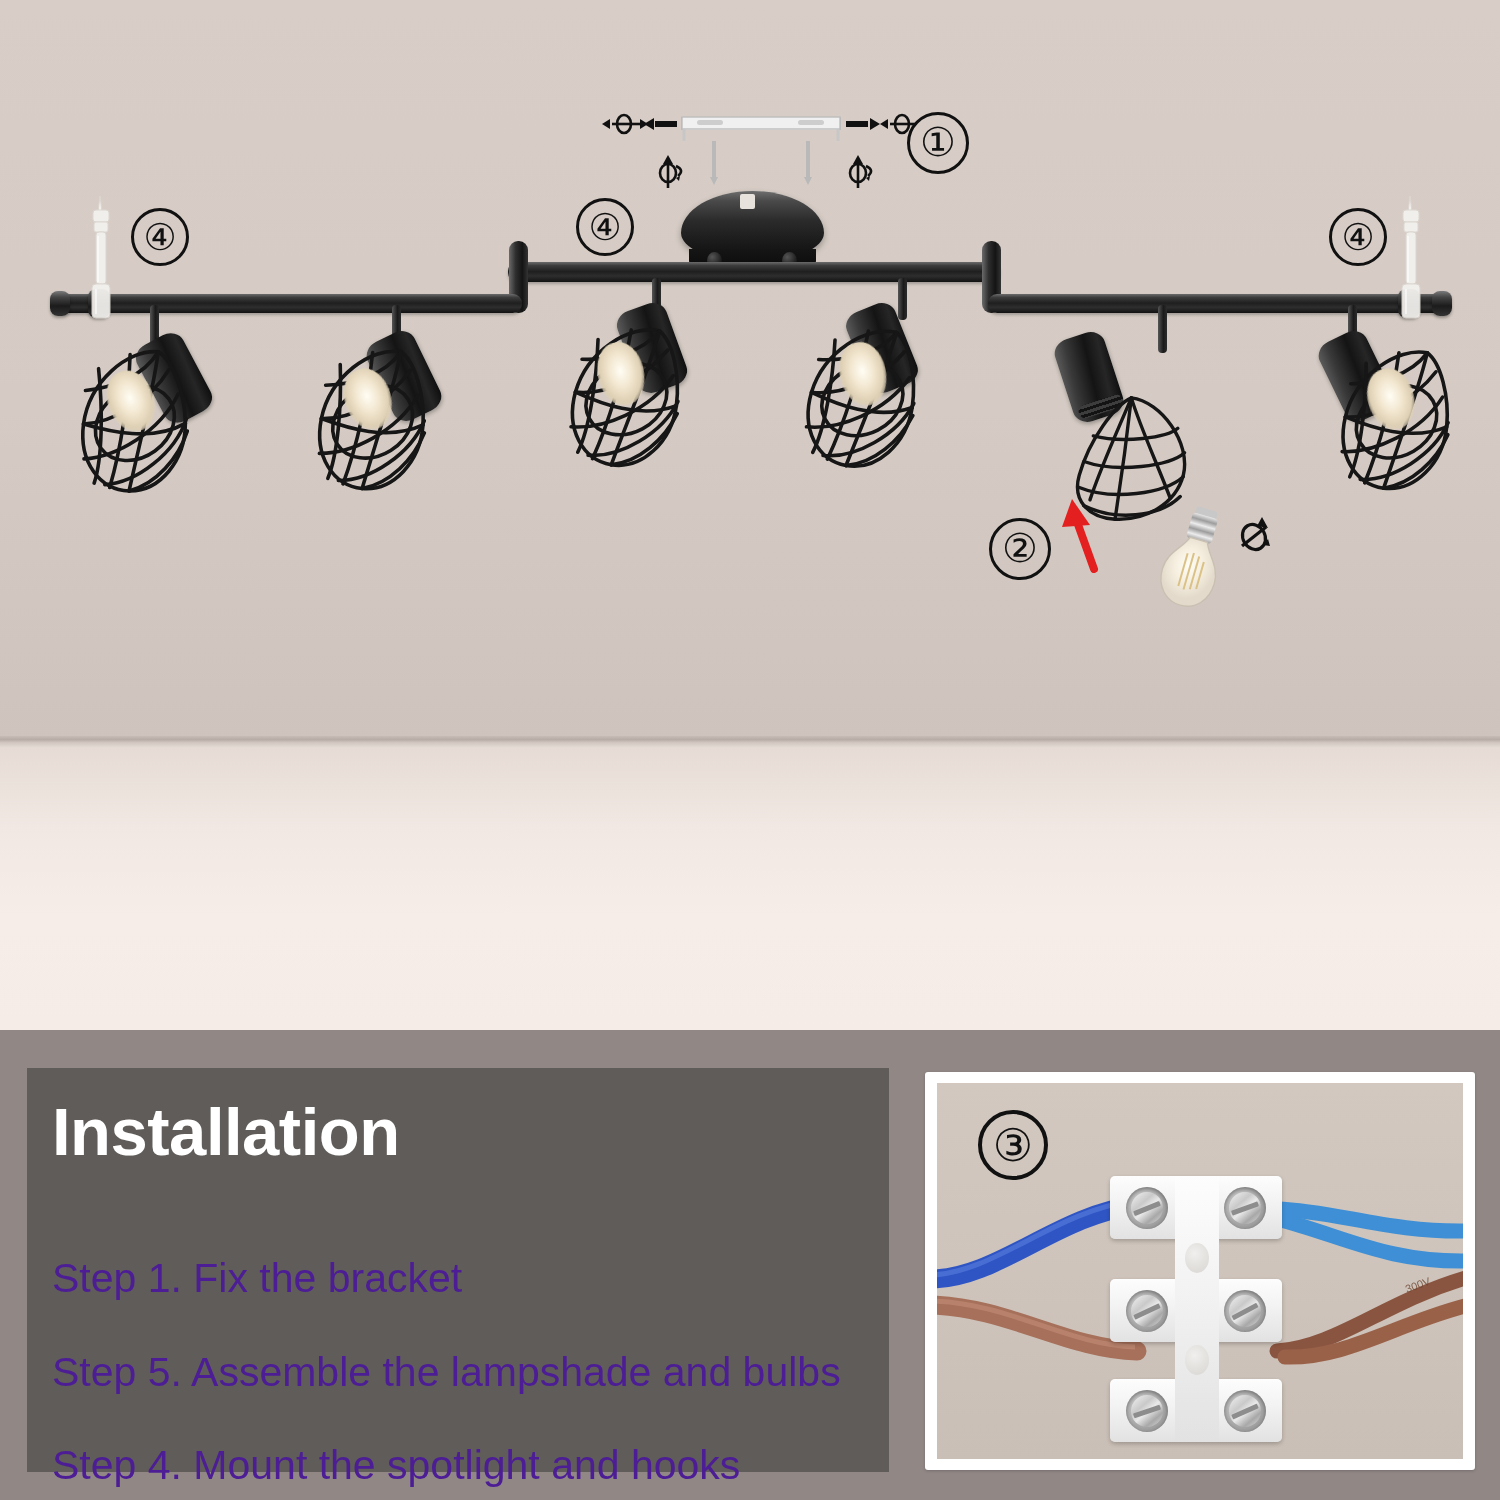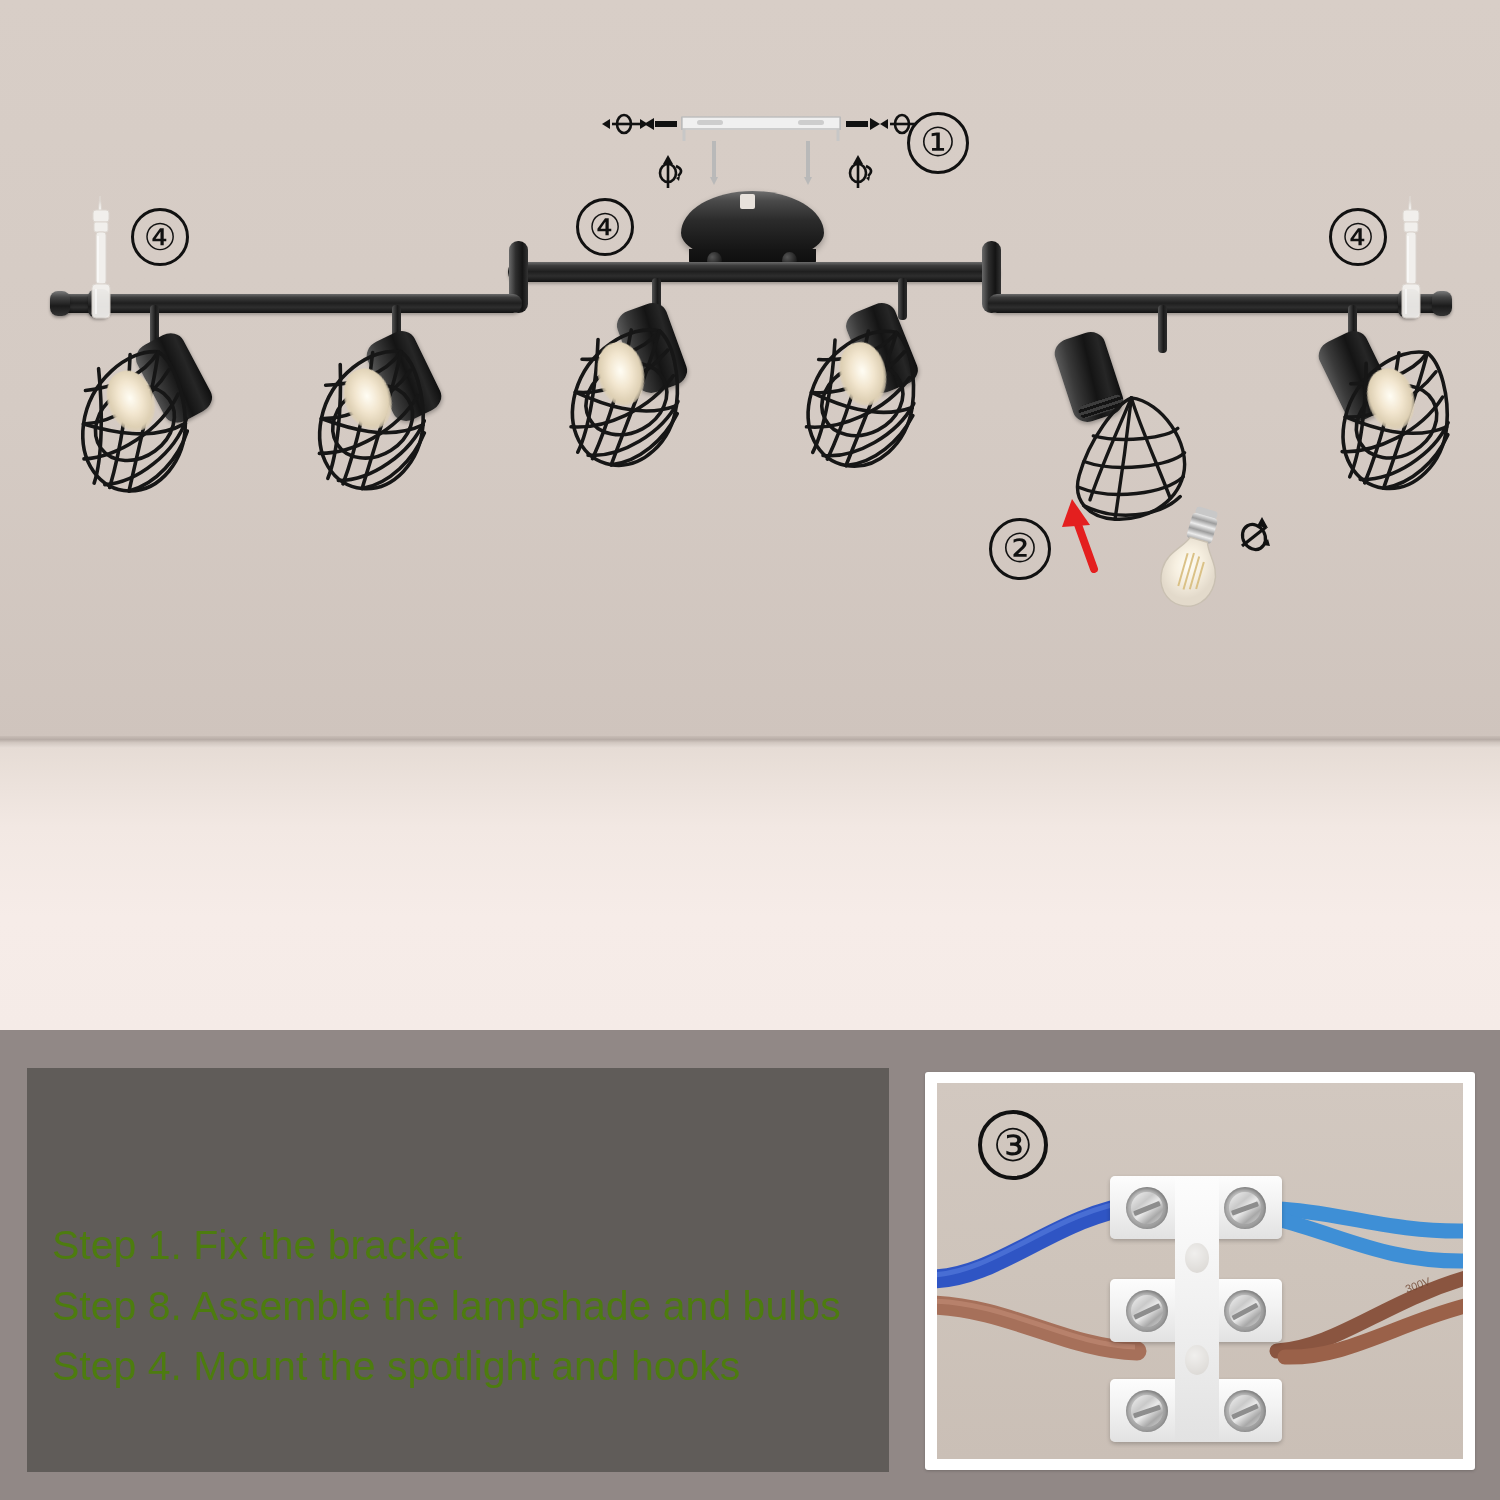--- a/index.html
+++ b/index.html
@@ -55,21 +55,21 @@
   
   .bracket{position:absolute;}
   .redarrow{position:absolute;}
 
   
   .bottom{position:absolute;left:0;top:1030px;width:1500px;height:470px;background:#918886;}
   .instbox{position:absolute;left:27px;top:1068px;width:862px;height:404px;background:#605c59;}
   .insttitle{position:absolute;left:52px;top:1098px;color:#fff;font-size:67px;font-weight:bold;
        letter-spacing:-.5px;line-height:1;}
   .steps{position:absolute;left:52px;top:1215px;width:800px;}
-  .step{color:#4d7c0f;font-size:41px;line-height:1.48;white-space:nowrap;}
+  .step{color:#4c1d95;font-size:41px;line-height:1.48;white-space:nowrap;margin-top:33px;}
 
   .photoframe{position:absolute;left:925px;top:1072px;width:550px;height:398px;
        background:#fff;border-radius:3px;box-shadow:0 1px 3px rgba(0,0,0,.2);}
   .photoinner{position:absolute;left:937px;top:1083px;width:526px;height:376px;
        background:linear-gradient(180deg,#d2c8c0 0%,#cec4bb 50%,#cabfb6 100%);overflow:hidden;}
   .termblock{position:absolute;background:linear-gradient(180deg,#fdfdfd 0%,#f2f2f2 45%,#e2e2e2 100%);
        border-radius:5px;box-shadow:0 2px 4px rgba(0,0,0,.22);}
   .screwhole{position:absolute;border-radius:50%;
        background:radial-gradient(circle at 40% 35%,#d7d7d7,#9d9d9d 70%,#7e7e7e 100%);
        box-shadow:inset 0 2px 4px rgba(0,0,0,.35);}
@@ -371,24 +371,25 @@
           <ellipse cx="84" cy="84" rx="42" ry="34" transform="rotate(-22 84 84)"></ellipse>
         </g>
       </svg>
       <div class="bulbglow" style="left:1368px;top:368px;width:46px;height:62px;transform:rotate(-16deg);"></div>
     </div>
   </div>
 
   <div class="bottom"></div>
 
   <div class="instbox"></div>
+  <div class="insttitle">Installation</div>
 
   <div class="steps">
     <div class="step">Step 1. Fix the bracket</div>
-    <div class="step">Step 8. Assemble the lampshade and bulbs</div>
+    <div class="step">Step 5. Assemble the lampshade and bulbs</div>
     <div class="step">Step 4. Mount the spotlight and hooks</div>
   </div>
 
   <div class="photoframe"></div>
   <div class="photoinner">
     <svg width="526" height="376" viewBox="0 0 526 376" style="display:block;">
 
       <path d="M-6 196 C60 196 120 132 200 122" stroke="#2f55c4" stroke-width="19" fill="none" stroke-linecap="round"></path>
       <path d="M-6 192 C58 190 118 128 196 118" stroke="#5a7ee0" stroke-width="5" fill="none" opacity=".6"></path>
 

